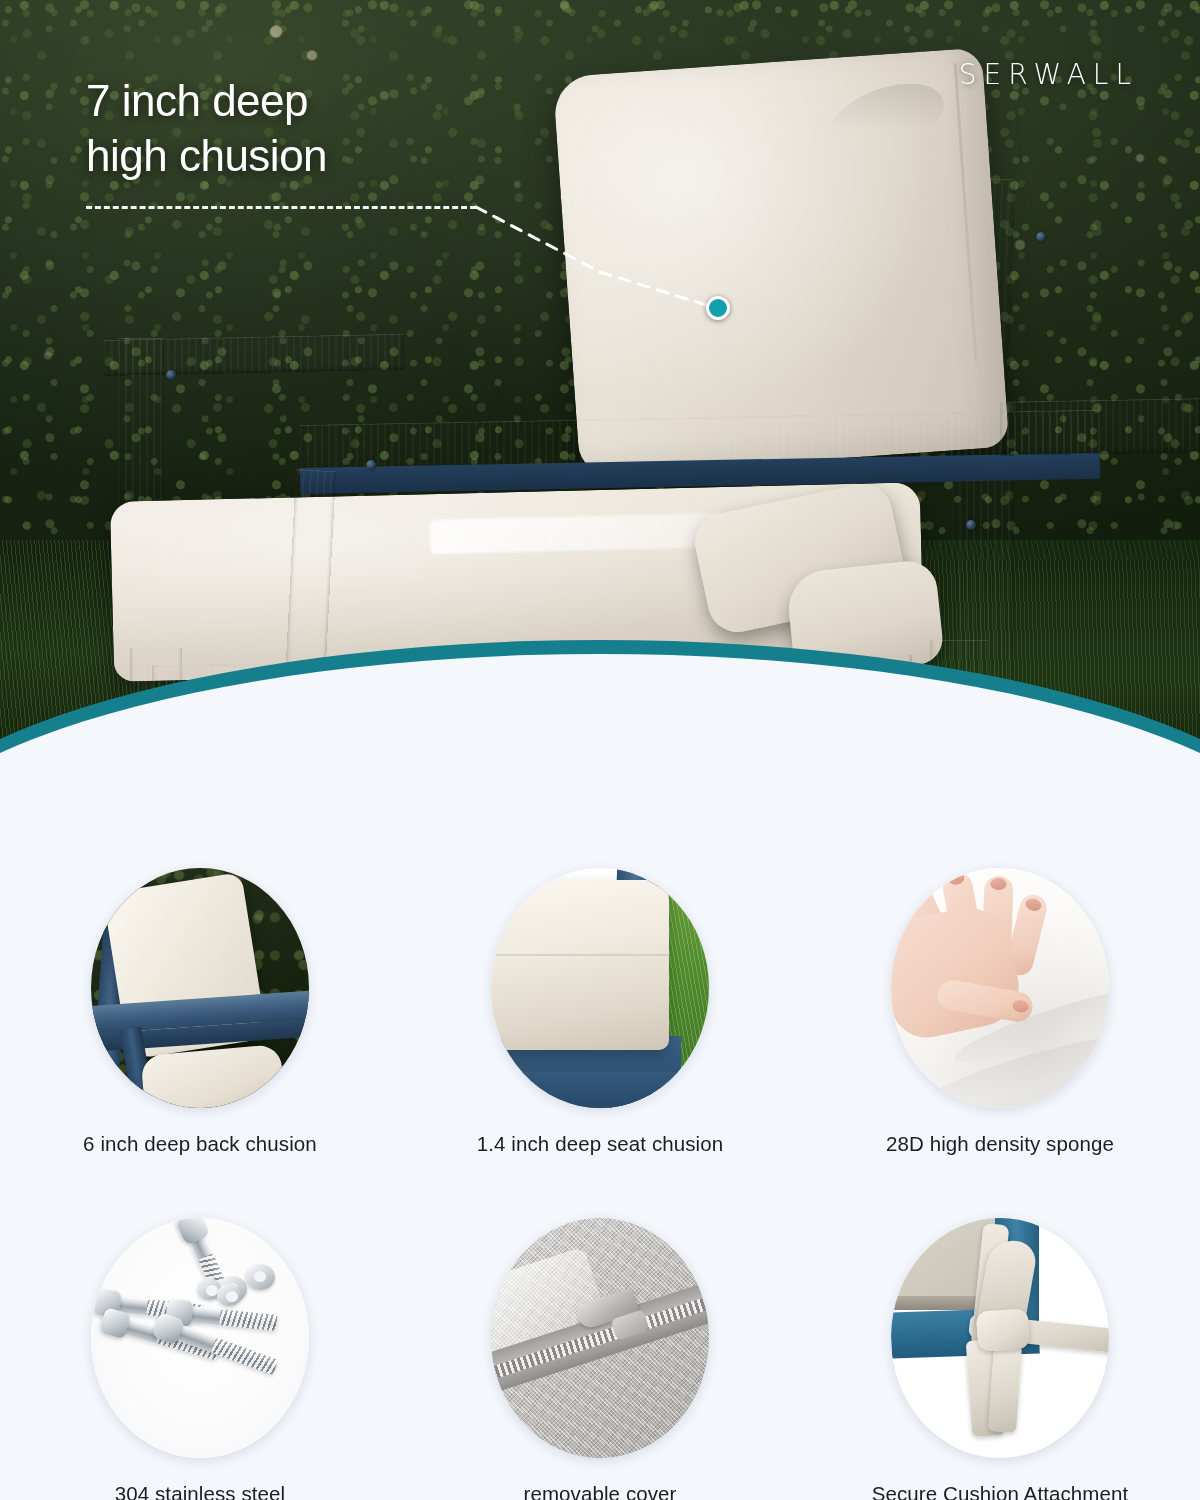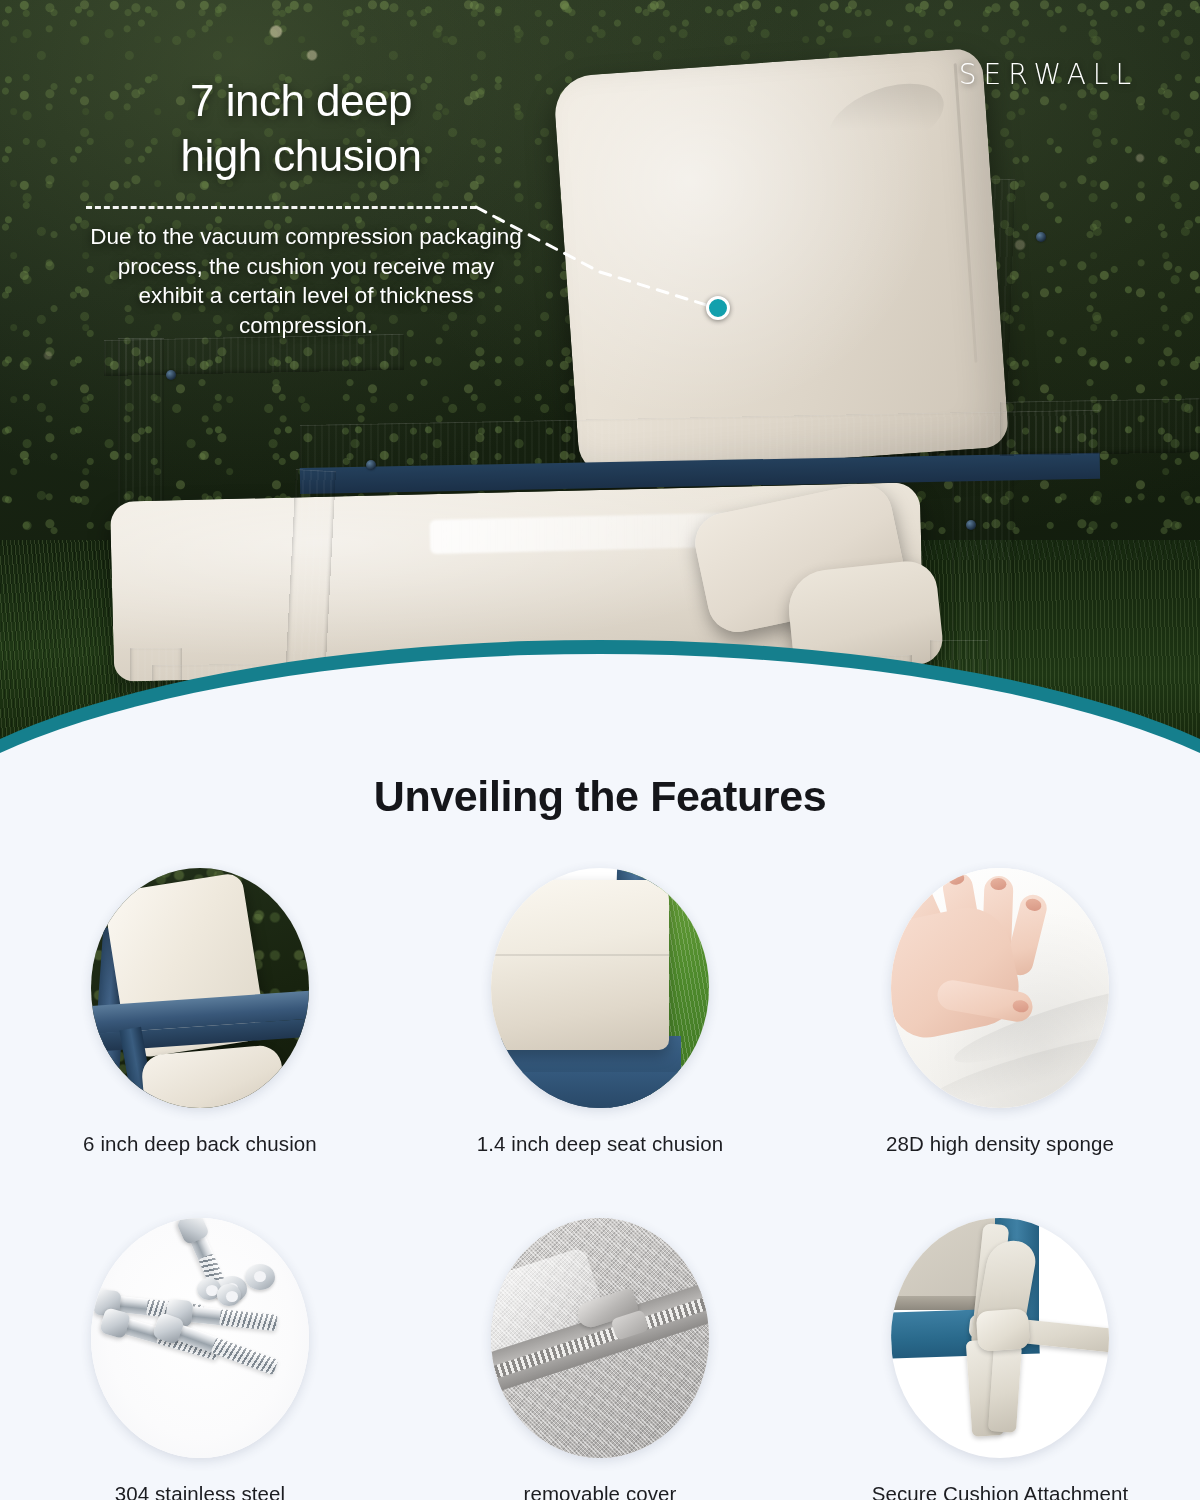--- a/index.html
+++ b/index.html
@@ -9,21 +9,21 @@
     background:#f4f7fc;
     overflow:hidden;
     position:relative;
   }
 
   .page { position:relative; width:1200px; height:1500px; background:#f4f7fc; overflow:hidden; }
 
   
   .hero {
     position:absolute; left:0; top:0; width:1200px; height:790px;
-    overflow:hidden; background:#0d1410;text-align:center;
+    overflow:hidden; background:#0d1410;
   }
 
   
   .hedge {
     position:absolute; inset:0;
     background:
       radial-gradient(circle at 12% 14%, rgba(92,120,62,.55) 0 3px, transparent 4px),
       radial-gradient(circle at 27% 6%,  rgba(120,148,80,.45) 0 4px, transparent 5px),
       radial-gradient(circle at 41% 21%, rgba(80,104,54,.5) 0 3px, transparent 4px),
       radial-gradient(circle at 58% 9%,  rgba(104,130,70,.4) 0 4px, transparent 5px),
@@ -445,32 +445,30 @@
 
     <div class="logo">SERWALL</div>
 
     <div class="headline">
       <div>7 inch deep</div>
       <div>high chusion</div>
     </div>
 
     <div class="divider-dash"></div>
 
-    <div class="subcopy">Due to the vacuum compression packaging process, the cushion you receive may exhibit a certain level of thickness compression.</div>
 
     <div class="dot"></div>
   </div>
 
   <div class="curve-wrap">
     <div class="curve-teal"></div>
     <div class="curve-white"></div>
   </div>
 
   <div class="features">
-    <div class="features-title">Unveiling the Features</div>
 
     <div class="grid">
 
       <div class="cell">
         <div class="circ">
           <div class="c1-bg"></div>
           <div class="c1-post"></div>
           <div class="c1-pillow"></div>
           <div class="c1-rail"></div>
           <div class="c1-rail2"></div>

